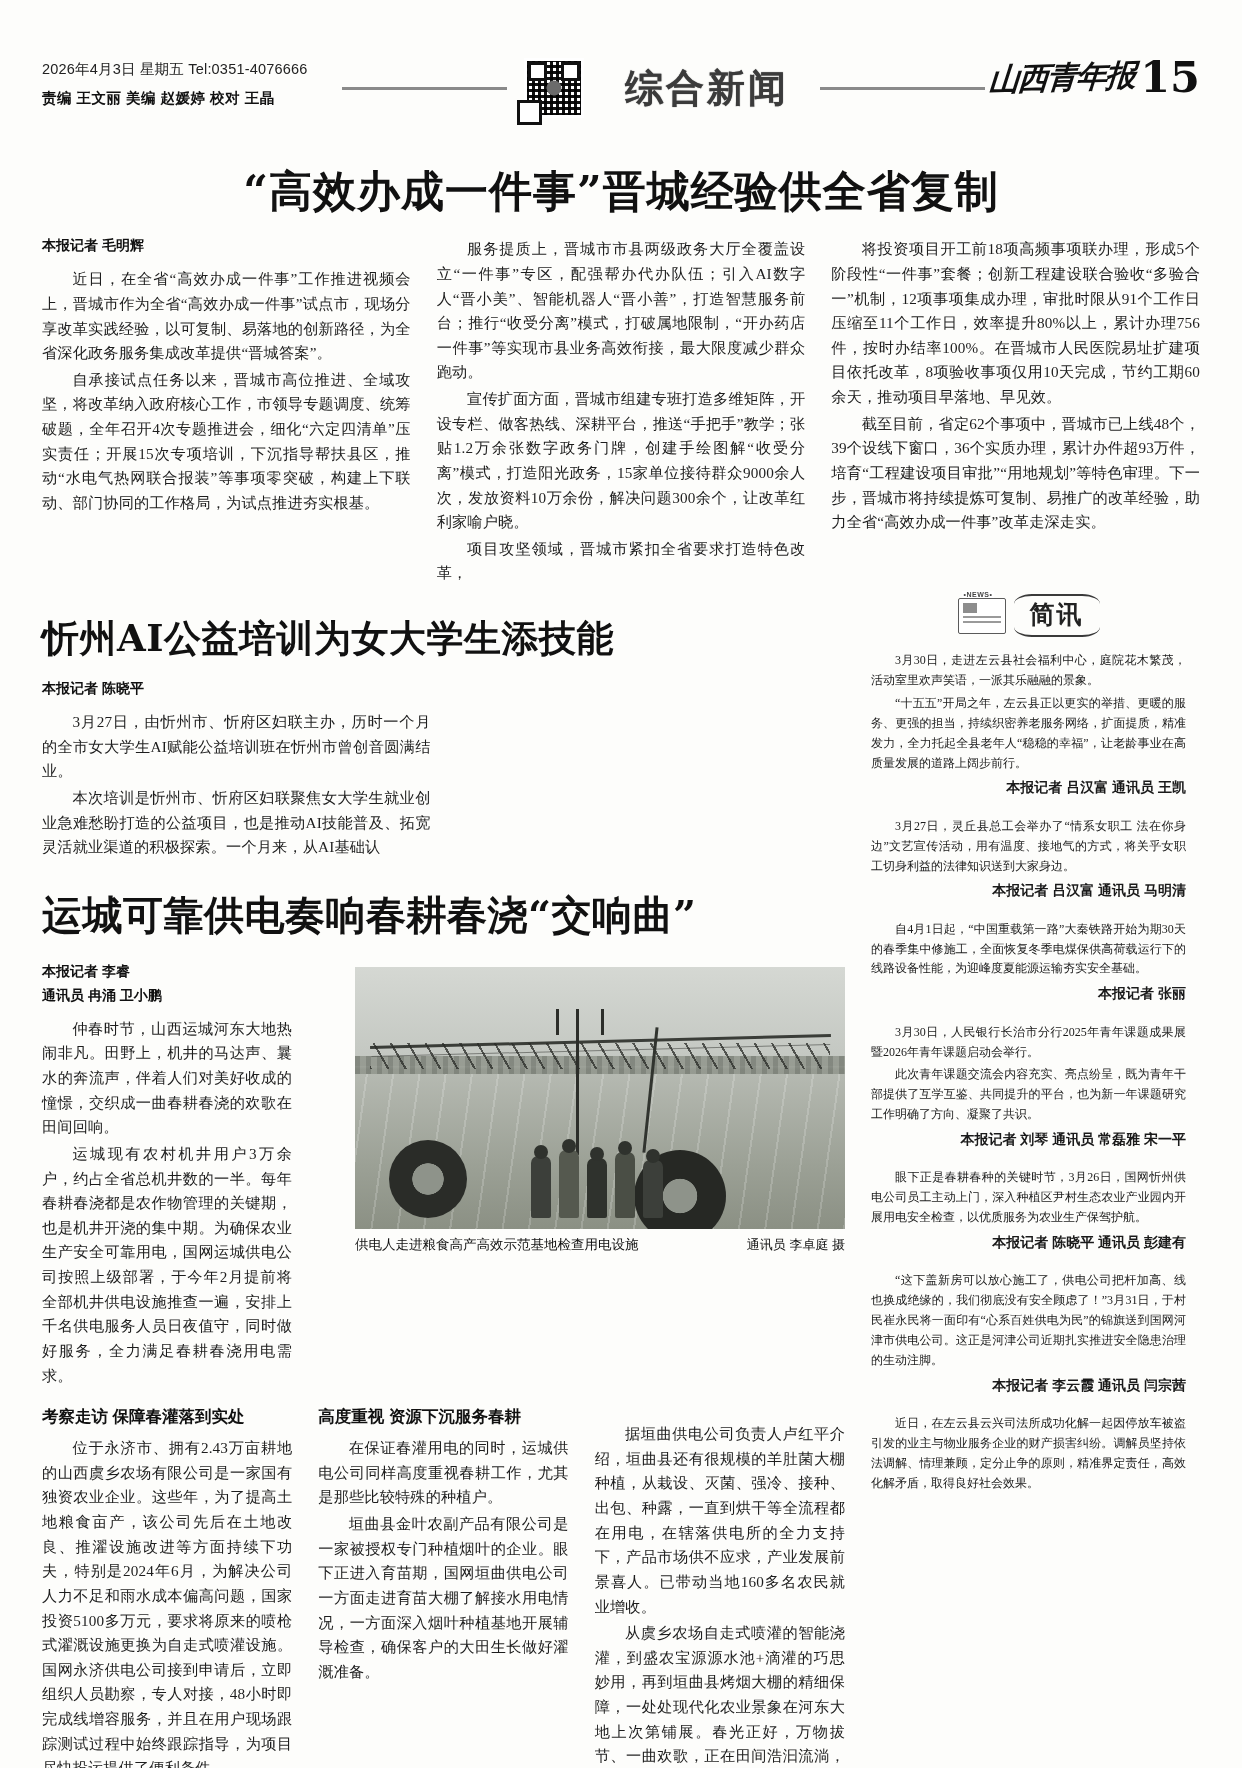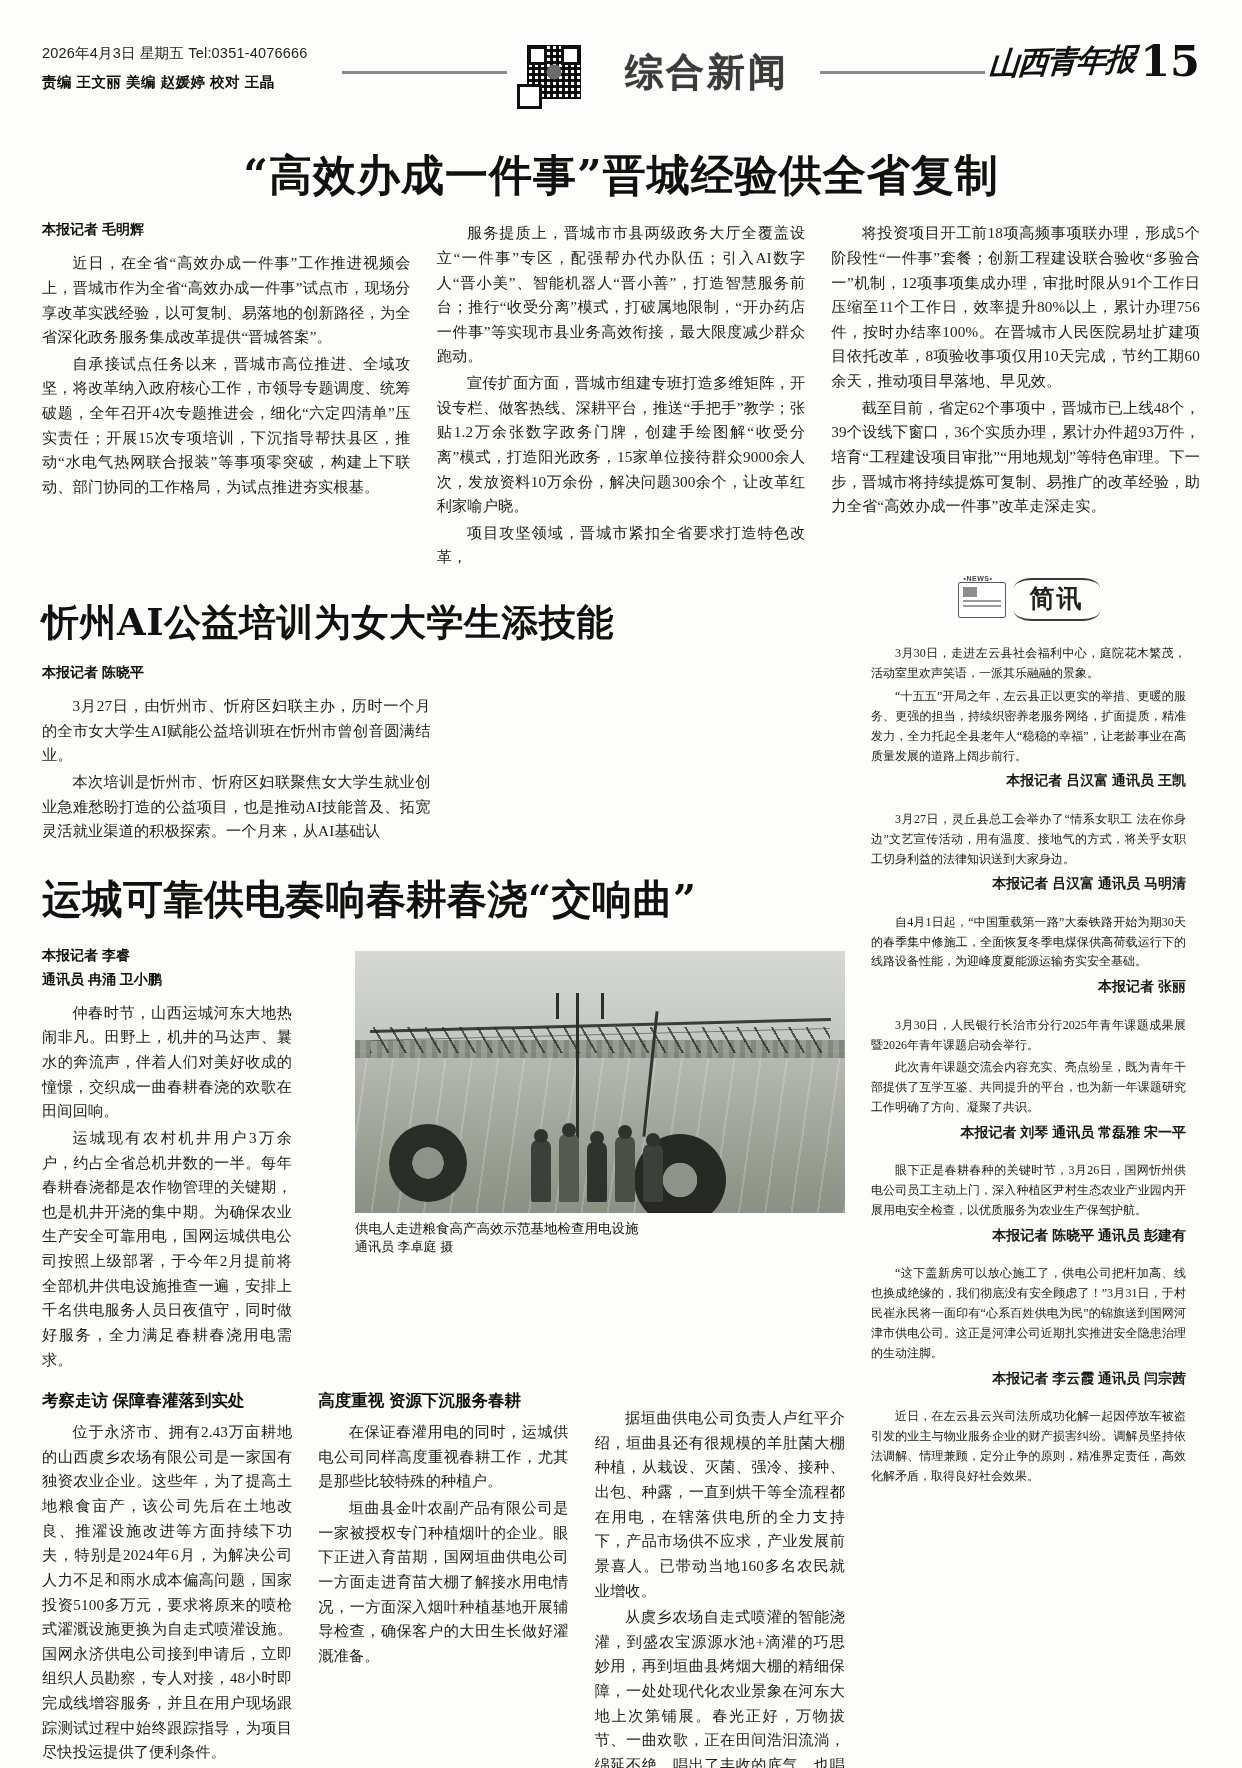--- a/index.html
+++ b/index.html
@@ -7,21 +7,21 @@
     width:1242px;height:1768px;
     background:#fdfdfb;
     font-family:"Liberation Serif","DejaVu Serif",serif;
     color:#1a1a1a;
     position:relative;
     overflow:hidden;
   }
   .page{
     width:1242px;height:1768px;
     box-sizing:border-box;
-    padding:0 42px;
+    padding:16px 42px;
     position:relative;
   }
 
   
   .masthead{
     display:flex;align-items:flex-start;
     padding-top:40px;
     height:78px;
     position:relative;
   }
@@ -139,26 +139,26 @@
   .photo .person{position:absolute;bottom:0;width:20px;height:62px;background:#3c3f3a;border-radius:7px 7px 2px 2px;}
   .photo .person::after{content:"";position:absolute;left:3px;top:-11px;width:14px;height:14px;border-radius:50%;background:#2f322d;}
   .photo .p1{left:0;}
   .photo .p2{left:28px;height:68px;background:#55594f;}
   .photo .p3{left:56px;height:60px;background:#2f322d;}
   .photo .p4{left:84px;height:66px;background:#4a4e45;}
   .photo .p5{left:112px;height:58px;background:#3c3f3a;}
   .photo .pivot{position:absolute;left:60%;top:23%;width:3px;height:48%;background:#31342f;transform:rotate(6deg);}
   .caption{
     display:flex;justify-content:space-between;align-items:baseline;
-    font-family:"Liberation Sans",sans-serif;font-size:13.5px;margin-top:7px;color:#111;flex-direction:column;
+    font-family:"Liberation Sans",sans-serif;font-size:13.5px;margin-top:7px;color:#111;
   }
   .caption .c-credit{font-size:13px;}
 
   
-  .jianxun-head{display:flex;align-items:center;gap:8px;margin:6px 0 23px;justify-content:center;}
+  .jianxun-head{display:flex;align-items:center;gap:8px;margin:6px 0 14px;justify-content:center;}
   .news-icon{width:46px;height:34px;position:relative;border:1.6px solid #5a5a5a;background:#fff;border-radius:2px;}
   .news-icon::before{content:"";position:absolute;left:4px;top:4px;width:14px;height:10px;background:#8d8d8d;}
   .news-icon::after{content:"";position:absolute;left:4px;top:17px;right:4px;height:2px;background:#9a9a9a;
     box-shadow:0 5px 0 0 #9a9a9a;}
   .news-tag{position:absolute;left:3px;top:-8px;font-family:"Liberation Sans",sans-serif;
     font-size:7px;font-weight:bold;color:#444;letter-spacing:.5px;background:#fff;padding:0 2px;}
   .jianxun-title{
     font-family:"DejaVu Serif","Liberation Serif",serif;font-weight:bold;font-size:25px;
     letter-spacing:2px;color:#222;padding:2px 16px 4px;
     border-bottom:2.5px solid #3a3a3a;border-top:2.5px solid #3a3a3a;

